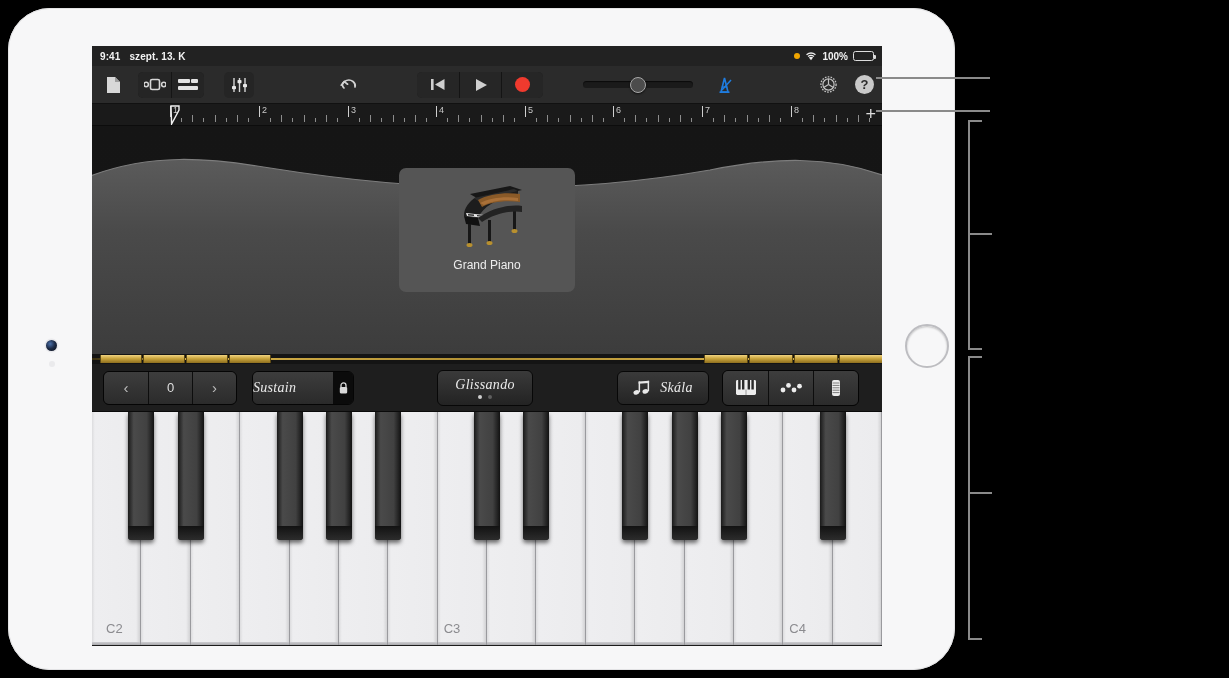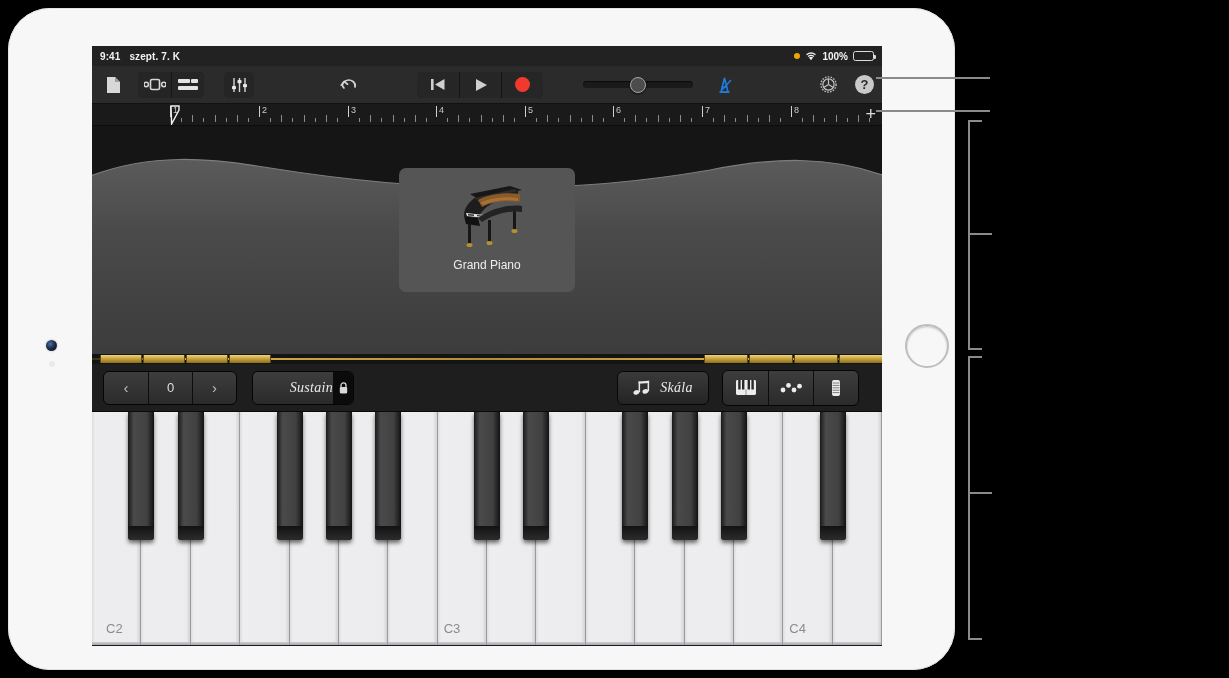--- a/index.html
+++ b/index.html
@@ -212,21 +212,21 @@
   }
   .kc-btn + .kc-btn { border-left: 1px solid #0d0d0d; }
   .octave { position: absolute; left: 11px; }
   .octave .kc-btn { width: 44px; }
   .chev { font-size: 15px; color: #bdbdbd; }
   .sustain-wrap { position: absolute; left: 160px; display: flex; align-items: stretch;
     border-radius: 6px; overflow: hidden; border: 1px solid #050505; }
   .sustain-btn {
     width: 80px; height: 32px;
     background: linear-gradient(#3d3d3d, #2a2a2a);
-    display: flex; align-items: center; justify-content: flex-end;
+    display: flex; align-items: center; justify-content: flex-start;
     cursor: pointer;
   }
   .script {
     font-family: "Liberation Serif", serif;
     font-style: italic; font-size: 14px; color: #eaeaea;
     letter-spacing: .3px;
   }
   .lock-cell {
     width: 20px; background: #0b0b0b;
     display: flex; align-items: center; justify-content: center; cursor: pointer;
@@ -293,21 +293,21 @@
 <div class="device">
   <div class="device-edge"></div>
   <div class="camera"></div>
   <div class="camera-dot"></div>
   <div class="home-button"></div>
 
   <div class="screen">
 
     <div class="statusbar">
       <span class="sb-time">9:41</span>
-      <span class="sb-date">szept. 7. K</span>
+      <span class="sb-date">szept. 13. K</span>
       <span class="sb-right">
         <span class="rec-dot"></span>
         <span class="wifi">
           <svg width="12" height="10" viewBox="0 0 12 10">
             <path d="M6 9.3 L3.9 6.6 A3.4 3.4 0 0 1 8.1 6.6 Z" fill="#eee"></path>
             <path d="M2.6 5.0 A5.6 5.6 0 0 1 9.4 5.0 L8.5 6.0 A4.3 4.3 0 0 0 3.5 6.0 Z" fill="#eee"></path>
             <path d="M1.1 3.2 A8.2 8.2 0 0 1 10.9 3.2 L10.0 4.2 A6.8 6.8 0 0 0 2.0 4.2 Z" fill="#eee"></path>
           </svg>
         </span>
         <span class="sb-batt-text">100%</span>
@@ -572,20 +572,27 @@
           <span class="script">Sustain</span>
         </div>
         <div class="lock-cell">
           <svg width="9" height="12" viewBox="0 0 9 12">
             <path d="M2 5 V3.4 A2.5 2.5 0 0 1 7 3.4 V5" fill="none" stroke="#d8d8d8" stroke-width="1.3"></path>
             <rect x="0.8" y="5" width="7.4" height="6.4" rx="1.1" fill="#d8d8d8"></rect>
           </svg>
         </div>
       </div>
 
+      <div class="gliss">
+        <span class="script">Glissando</span>
+        <span class="dots">
+          <span class="dot on"></span>
+          <span class="dot"></span>
+        </span>
+      </div>
 
       <div class="scale-btn">
         <svg width="20" height="16" viewBox="0 0 20 16">
           <ellipse cx="3.4" cy="12.4" rx="3" ry="2.3" fill="#e8e8e8" transform="rotate(-18 3.4 12.4)"></ellipse>
           <rect x="5.6" y="1.5" width="1.5" height="10.6" fill="#e8e8e8"></rect>
           <ellipse cx="12.4" cy="11.4" rx="3" ry="2.3" fill="#e8e8e8" transform="rotate(-18 12.4 11.4)"></ellipse>
           <rect x="14.6" y="0.8" width="1.5" height="10.4" fill="#e8e8e8"></rect>
           <path d="M5.6 1.5 L16.1 0.8 L16.1 3.0 L5.6 3.7 Z" fill="#e8e8e8"></path>
         </svg>
         <span class="script">Skála</span>

